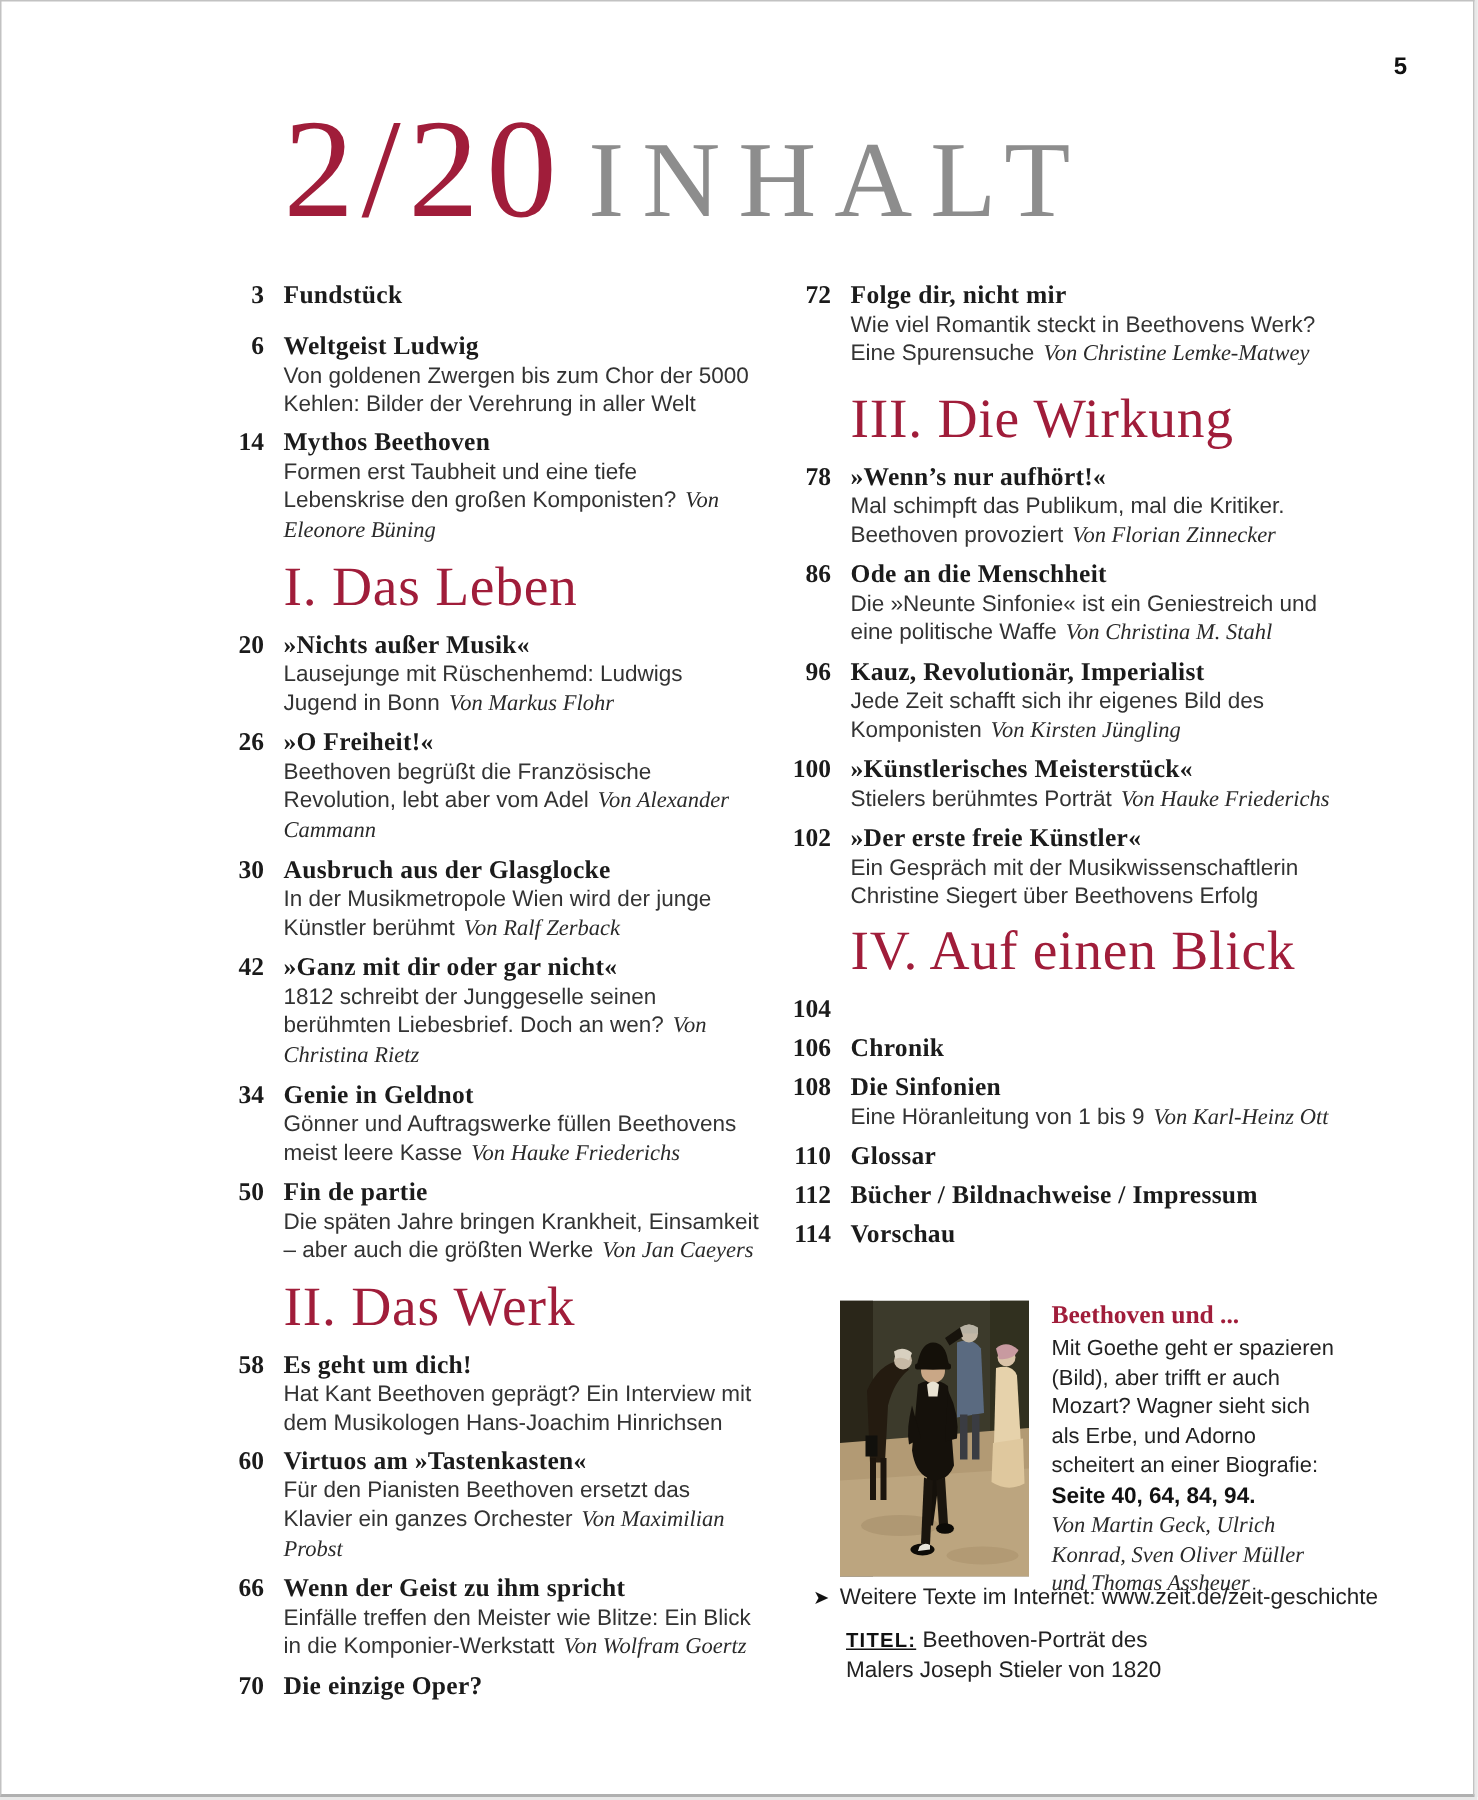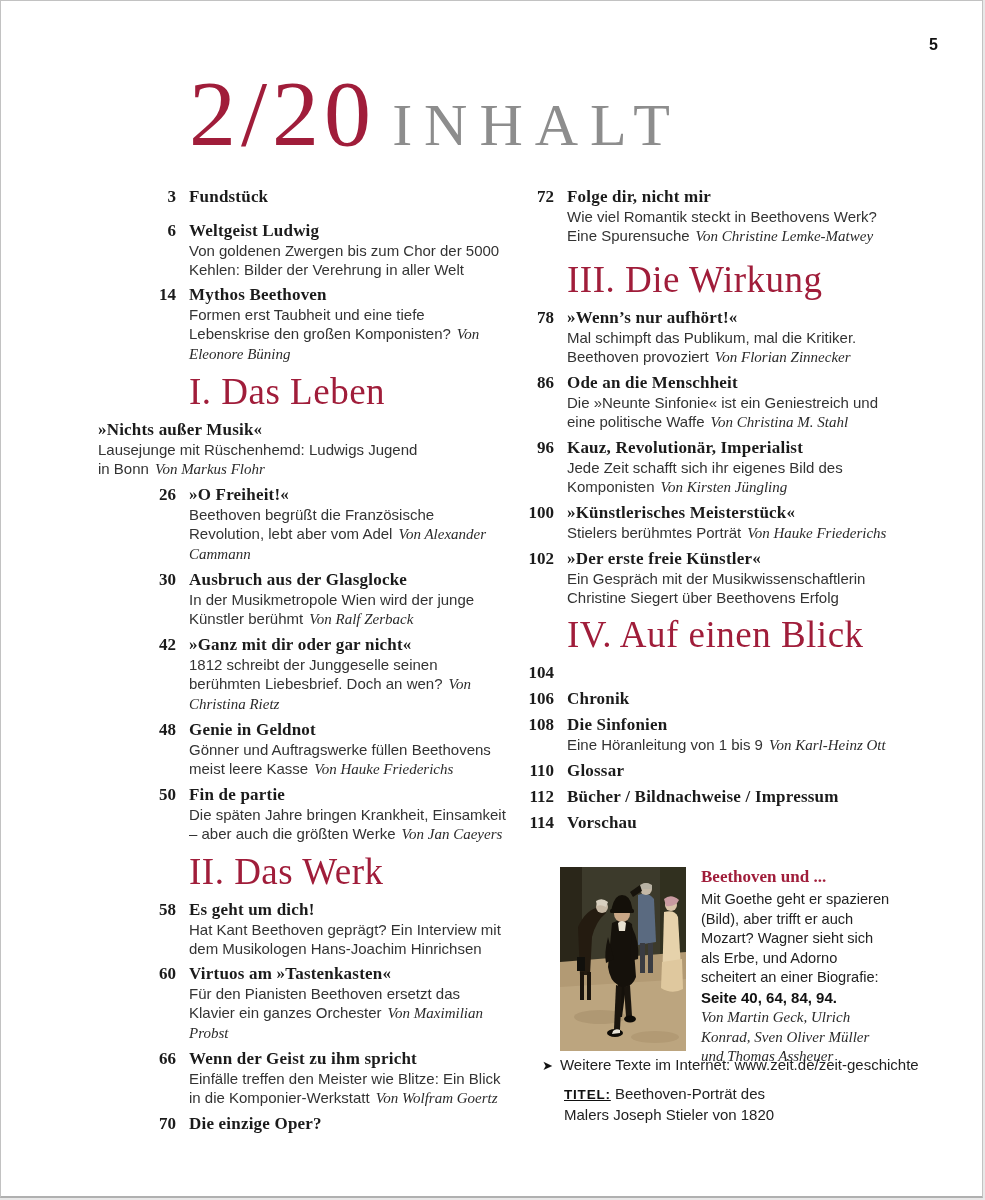--- a/index.html
+++ b/index.html
@@ -28,21 +28,21 @@
     position:absolute;left:188px;top:62px;
     white-space:nowrap;
     font-family:"Liberation Serif", serif;
     line-height:100px;
   }
   .masthead .issue{
     font-size:94px;color:var(--accent-red);
     letter-spacing:5px;margin-right:16px;
   }
   .masthead .title{
-    font-size:60px;color:var(--header-gray);
+    font-size:72px;color:var(--header-gray);
     letter-spacing:12px;
   }
   .toc-column{position:absolute;top:186px;}
   .toc-column.left{left:97px;width:410px;}
   .toc-column.right{left:475px;width:414px;}
   .entry{display:flex;margin-bottom:6px;}
   .toc-column .entry:first-child{margin-bottom:14px;}
   .entry .num{
     flex:none;width:91px;padding-right:13px;
     text-align:right;
@@ -137,20 +137,21 @@
       </div>
       <div class="entry">
         <div class="num">14</div>
         <div class="entry-body">
           <div class="entry-title">Mythos Beethoven</div>
           <div class="entry-desc">Formen erst Taubheit und eine tiefe Lebenskrise den großen Komponisten?<span class="author">Von Eleonore Büning</span></div>
         </div>
       </div>
       <div class="section-heading">I. Das Leben</div>
       <div class="entry">
+        <div class="num">20</div>
         <div class="entry-body">
           <div class="entry-title">»Nichts außer Musik«</div>
           <div class="entry-desc">Lausejunge mit Rüschenhemd: Ludwigs Jugend in Bonn<span class="author">Von Markus Flohr</span></div>
         </div>
       </div>
       <div class="entry">
         <div class="num">26</div>
         <div class="entry-body">
           <div class="entry-title">»O Freiheit!«</div>
           <div class="entry-desc">Beethoven begrüßt die Französische Revolution, lebt aber vom Adel<span class="author">Von Alexander Cammann</span></div>
@@ -164,21 +165,21 @@
         </div>
       </div>
       <div class="entry">
         <div class="num">42</div>
         <div class="entry-body">
           <div class="entry-title">»Ganz mit dir oder gar nicht«</div>
           <div class="entry-desc">1812 schreibt der Junggeselle seinen berühmten Liebesbrief. Doch an wen?<span class="author">Von Christina Rietz</span></div>
         </div>
       </div>
       <div class="entry">
-        <div class="num">48</div>
+        <div class="num">34</div>
         <div class="entry-body">
           <div class="entry-title">Genie in Geldnot</div>
           <div class="entry-desc">Gönner und Auftragswerke füllen Beethovens meist leere Kasse<span class="author">Von Hauke Friederichs</span></div>
         </div>
       </div>
       <div class="entry">
         <div class="num">50</div>
         <div class="entry-body">
           <div class="entry-title">Fin de partie</div>
           <div class="entry-desc">Die späten Jahre bringen Krankheit, Einsamkeit – aber auch die größten Werke<span class="author">Von Jan Caeyers</span></div>

